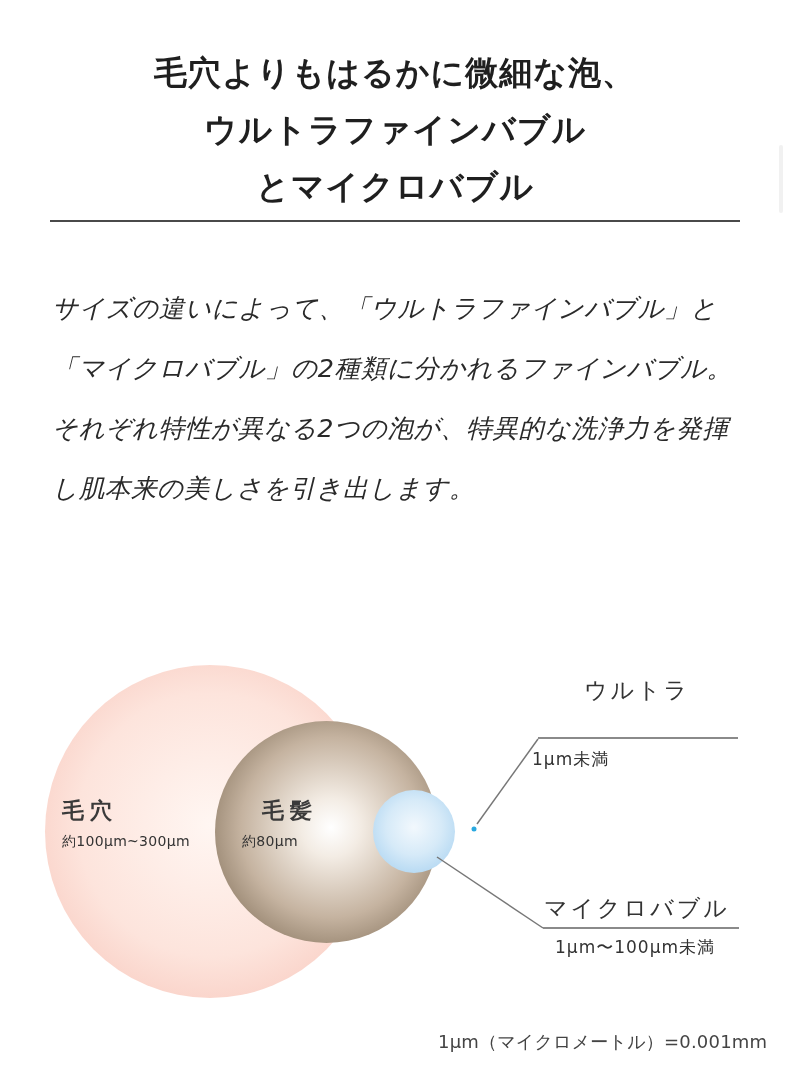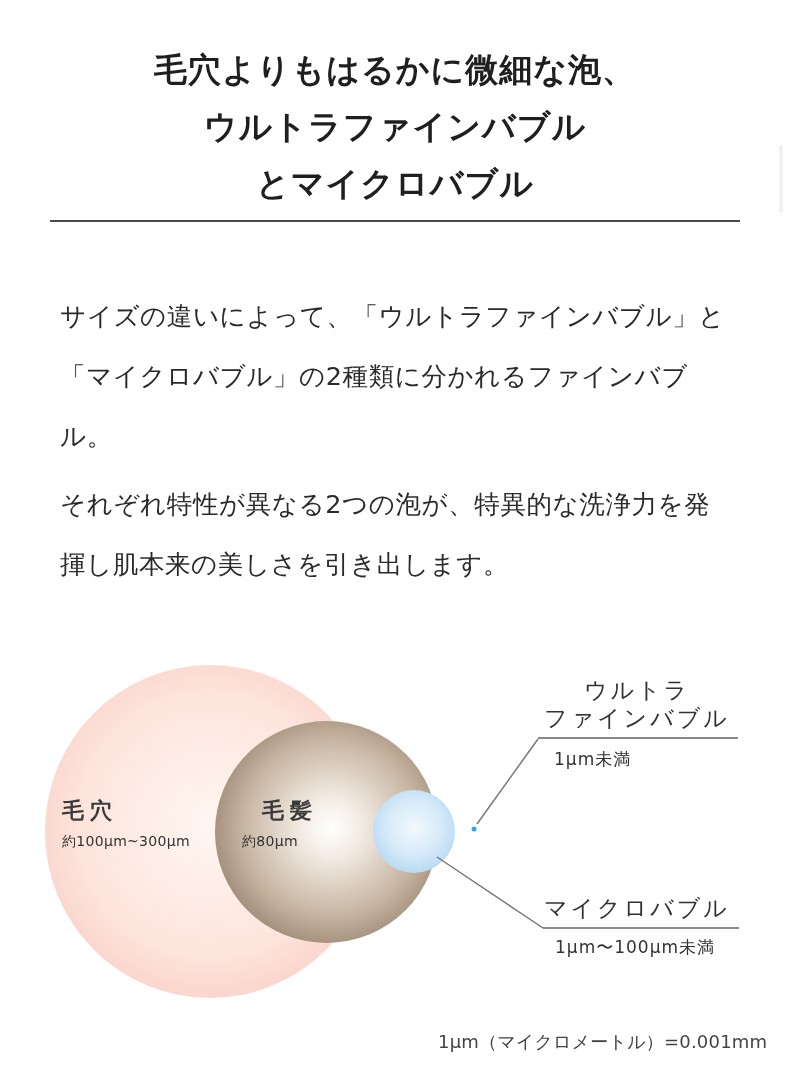--- a/index.html
+++ b/index.html
@@ -7,32 +7,32 @@
     width: 790px; height: 1080px; position: relative; overflow: hidden;
     font-family: "DejaVu Sans", sans-serif; color: #222;
   }
   .title {
     position: absolute; left: 0; top: 44px; width: 790px;
     text-align: center;
     font-family: "DejaVu Serif", serif; font-weight: bold;
     font-size: 33px; line-height: 57px; color: #1f1f1f;
     letter-spacing: 1px;
   }
-  .title div { white-space: nowrap; font-family: Liberation Mono, monospace; }
+  .title div { white-space: nowrap; }
   .divider {
     position: absolute; left: 50px; top: 220px; width: 690px; height: 2px;
     background: #4a4a4a;
   }
   .body-text {
     position: absolute; left: 52px; top: 278px; width: 690px;
     font-family: "DejaVu Sans", sans-serif;
     font-size: 25.5px; line-height: 60px; color: #2a2a2a;
     letter-spacing: 0.6px;
   }
-  .body-text p { margin: 8px; }
+  .body-text p { margin: 0; font-style: italic; }
 
   .diagram { position: absolute; left: 0; top: 640px; width: 790px; height: 440px; }
   .circle { position: absolute; border-radius: 50%; }
   .pore {
     left: 45px; top: 25px; width: 330px; height: 333px;
     background: radial-gradient(circle at 50% 48%, #fff6f2 0%, #fde4dc 55%, #f6bfb3 100%);
   }
   .hair {
     left: 215px; top: 81px; width: 223px; height: 222px;
     background: radial-gradient(circle at 52% 48%, #ffffff 0%, #f3ece4 18%, #c5b3a0 55%, #82705a 88%, #6e5c48 100%);
@@ -89,22 +89,21 @@
   <div class="hline" style="left:538px; top:97px; width:200px;"></div>
   <div class="hline" style="left:543px; top:287px; width:196px;"></div>
 
   <div class="lbl lbl-big" style="left:62px; top:156px;">毛穴</div>
   <div class="lbl lbl-small" style="left:62px; top:193px;">約100μm~300μm</div>
 
   <div class="lbl lbl-big" style="left:242px; top:156px;margin-left:20px;">毛髪</div>
   <div class="lbl lbl-small" style="left:242px; top:193px;">約80μm</div>
 
   <div class="lbl lbl-right-title" style="left:544px; top:36px;margin-left:40px;">ウルトラ</div>
-  <div class="lbl lbl-right-title" style="left:544px; top:64px;">ファインバブル</div>
-  <div class="lbl lbl-right-sub" style="left:554px; top:108px;text-align:right;">1μm未満</div>
+  <div class="lbl lbl-right-sub" style="left:532px; top:108px;text-align:right;">1μm未満</div>
 
   <div class="lbl lbl-right-title" style="left:544px; top:254px;">マイクロバブル</div>
   <div class="lbl lbl-right-sub" style="left:555px; top:296px;">1μm〜100μm未満</div>
 
   <div class="footnote">1μm（マイクロメートル）=0.001mm</div>
 </div>
 
 <div class="scrollbar"></div>
 
 </body></html>

